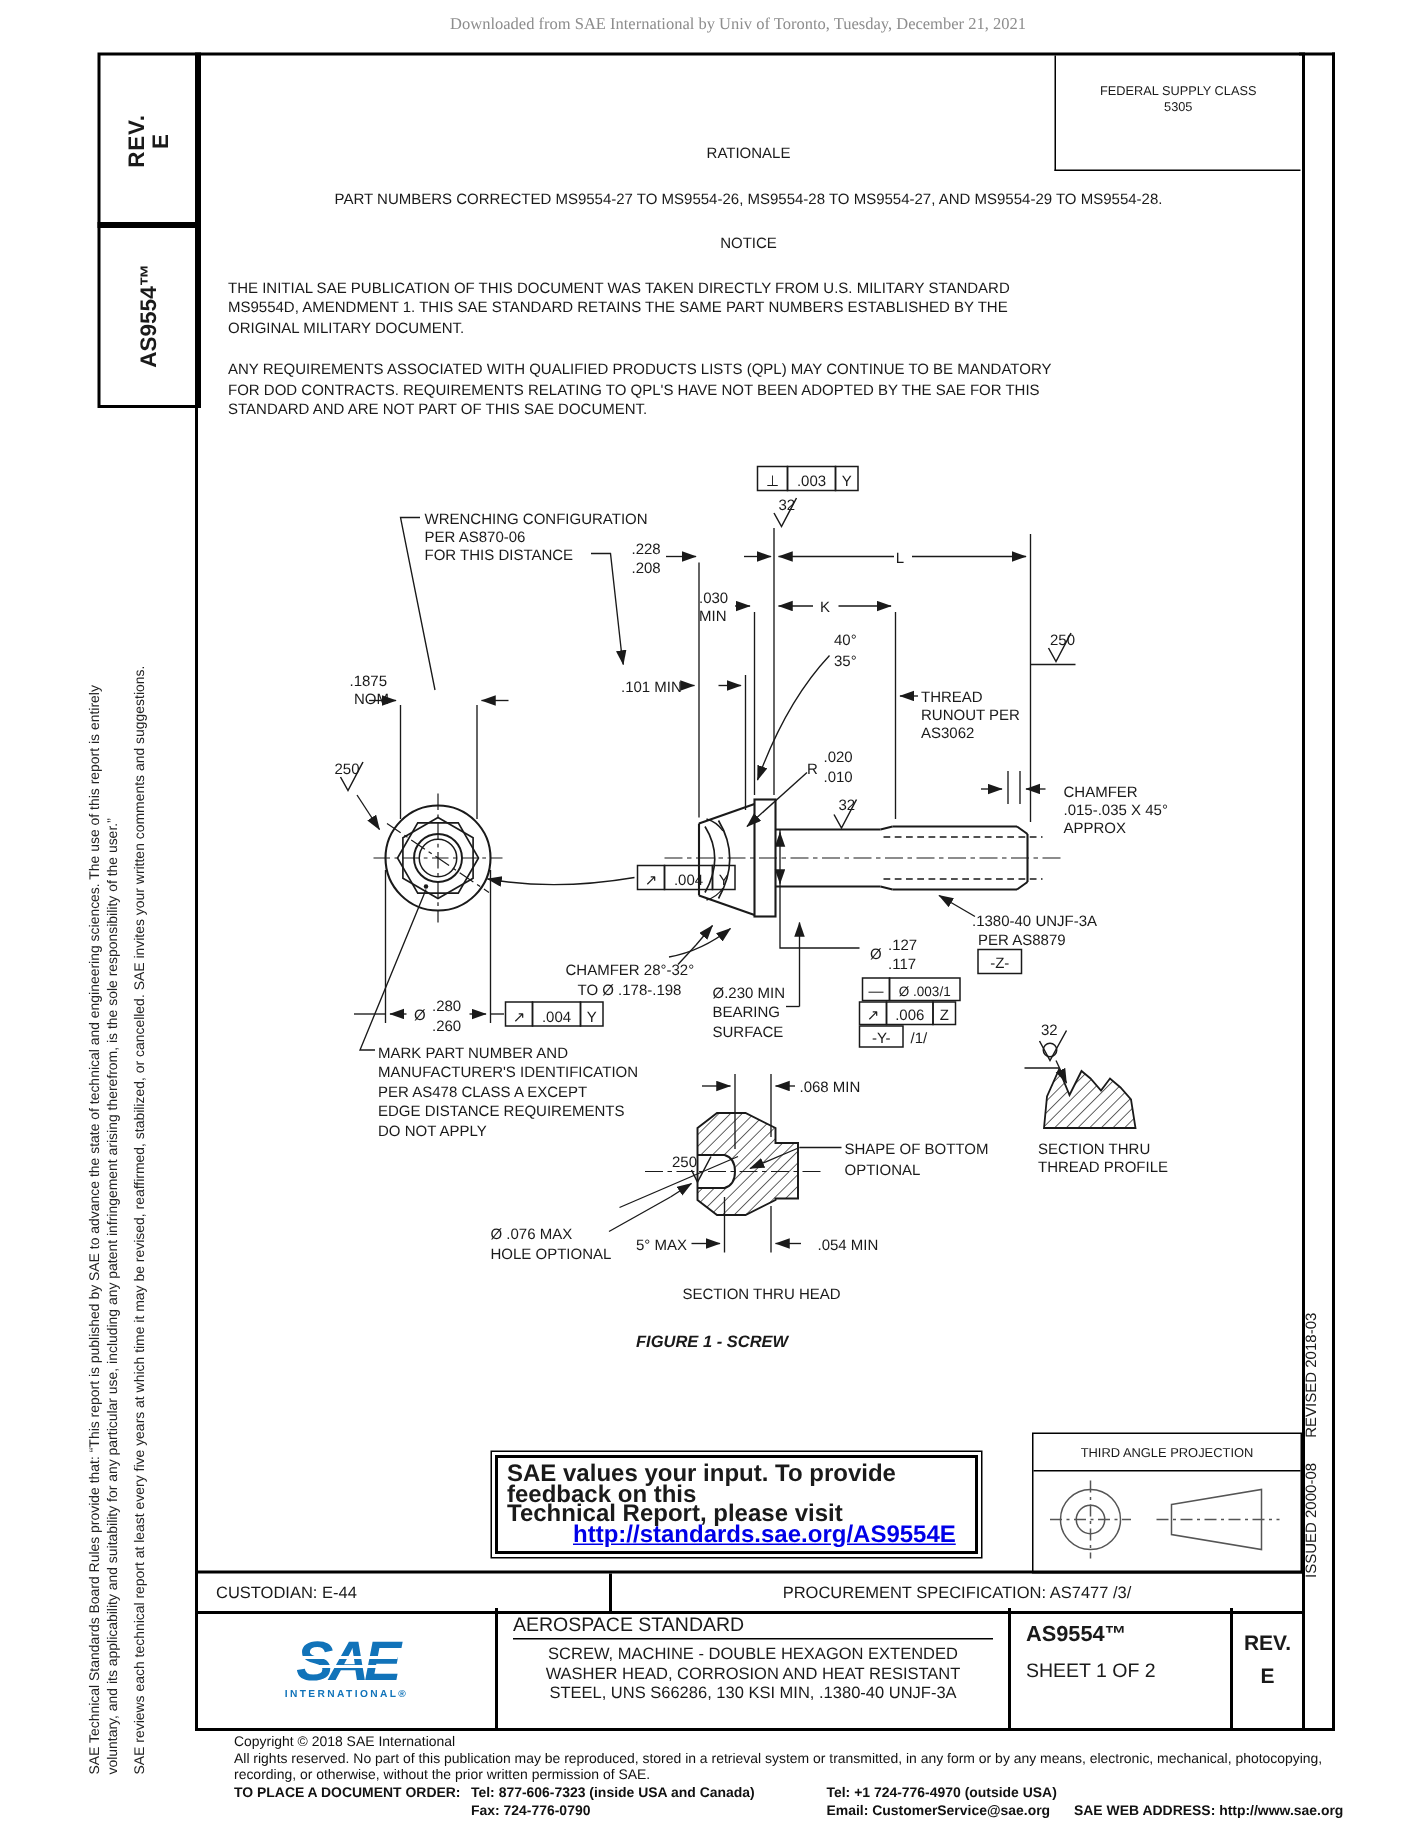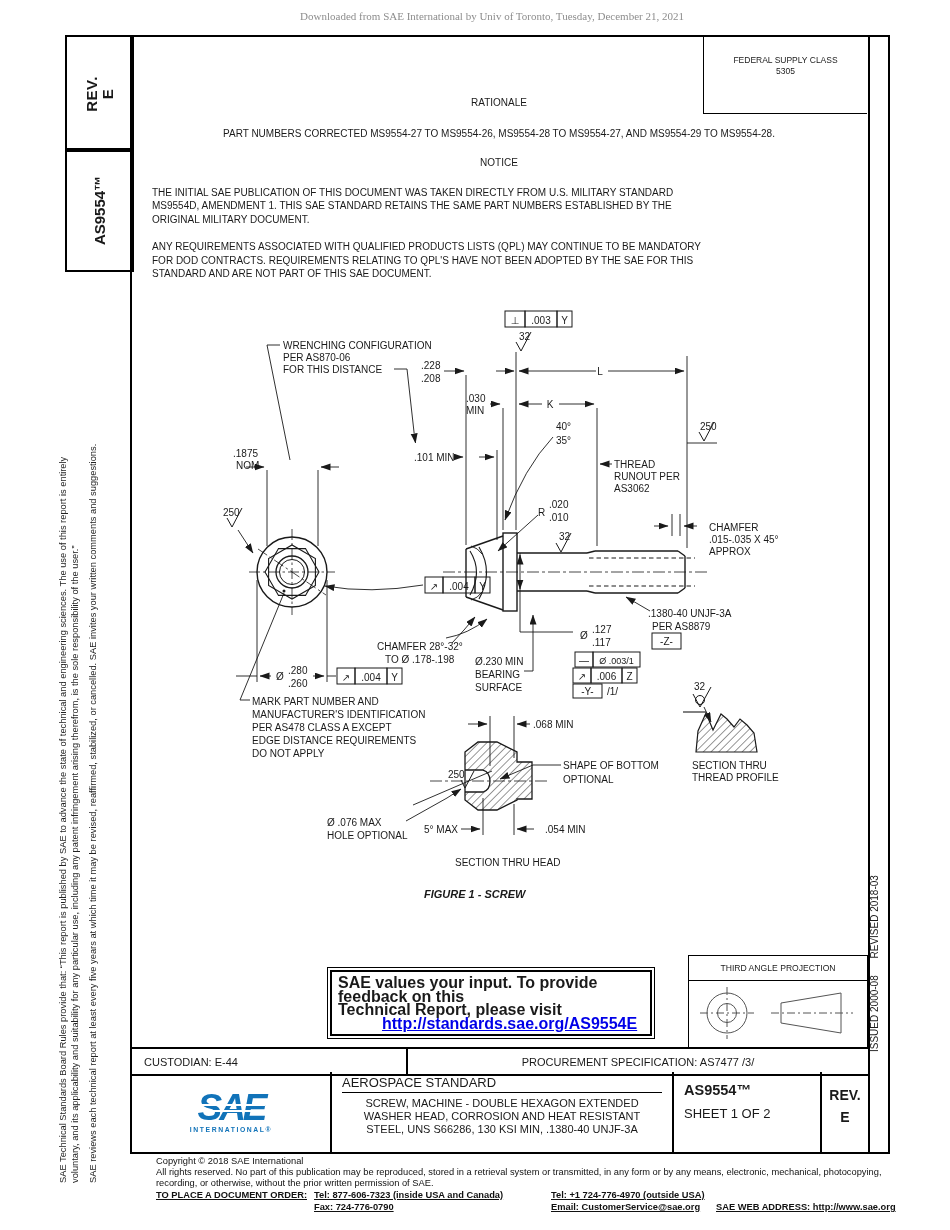--- a/index.html
+++ b/index.html
@@ -60,21 +60,21 @@
               margin:0 10px;}
   #subtitle{font-size:11px;text-align:center;line-height:13px;padding-top:4px;}
   #doc-cell{width:136px;padding:10px 0 0 10px;}
   #doc-number{font-size:14.5px;font-weight:bold;}
   #sheet-label{font-size:13px;margin-top:8px;}
   #rev-cell{flex:1;border-right:none;text-align:center;font-weight:bold;font-size:14px;padding-top:12px;
             line-height:22px;}
   
   #footer{left:140px;top:1156px;width:750px;font-size:9.3px;line-height:11px;color:#111;margin-left:16px;}
   #order-grid{position:relative;height:24px;margin-top:1px;}
-  #order-grid div{position:absolute;white-space:nowrap;font-weight:bold;text-decoration:underline;}
+  #order-grid div{position:absolute;white-space:nowrap;font-weight:bold;}
   
   svg text{font-family:"Liberation Sans",sans-serif;font-size:10px;fill:#1a1a1a;}
   svg .fs9{font-size:9px;} svg .mid{text-anchor:middle;}
   svg .cap{font-size:11px;font-weight:bold;font-style:italic;}
 </style>
 </head>
 <body>
 
 <div id="page">
 

